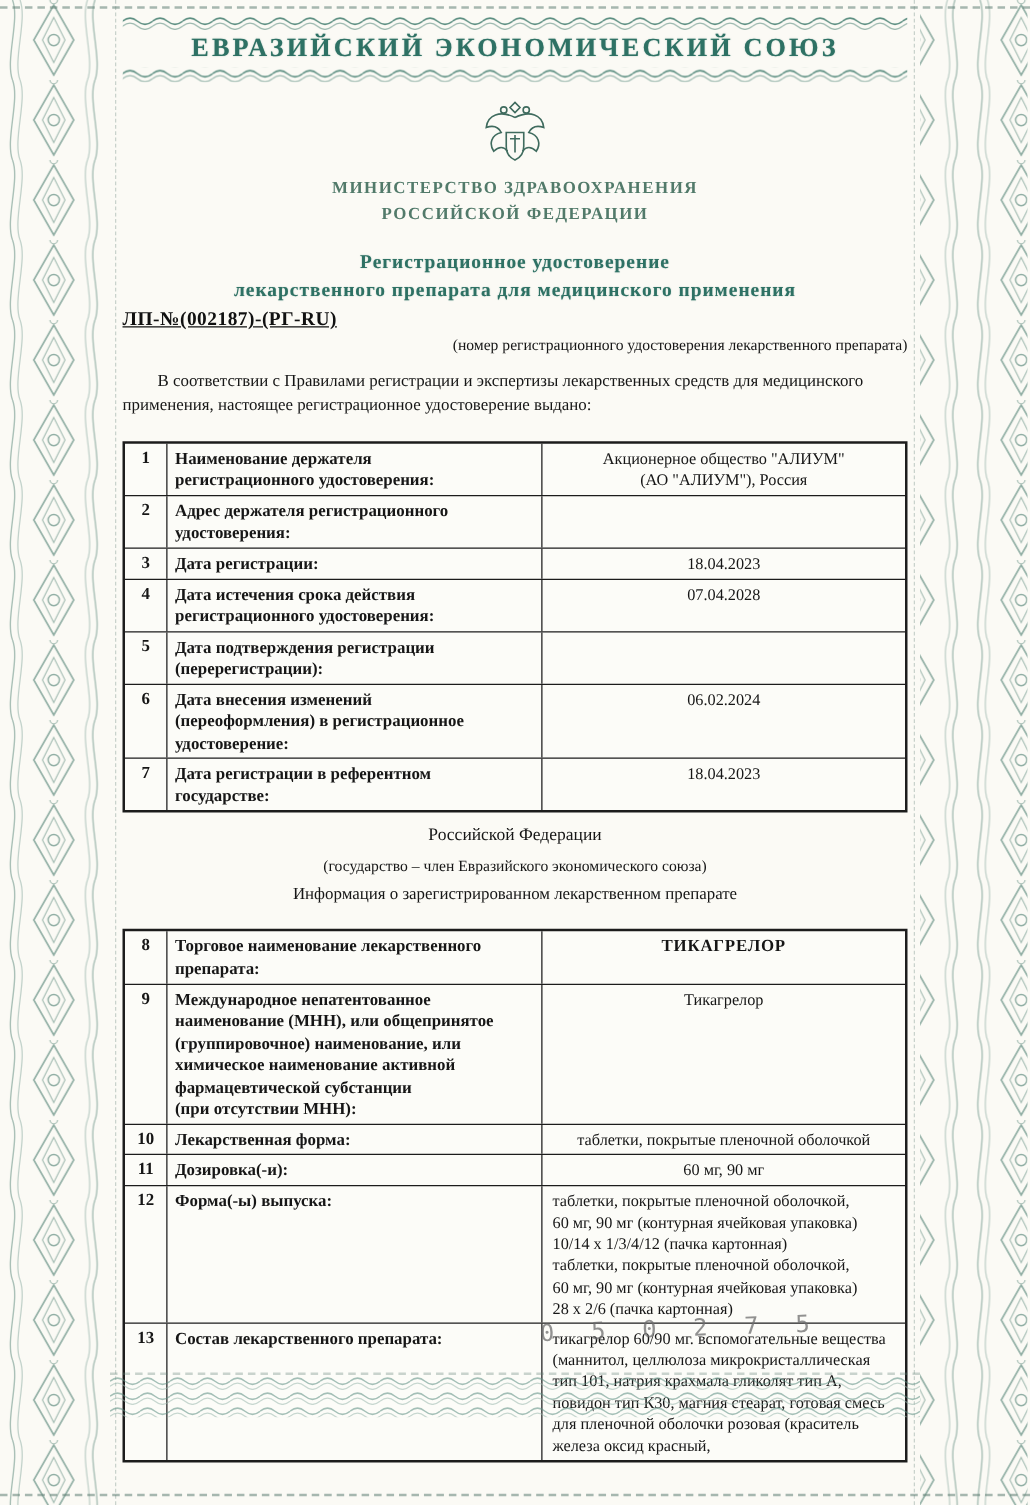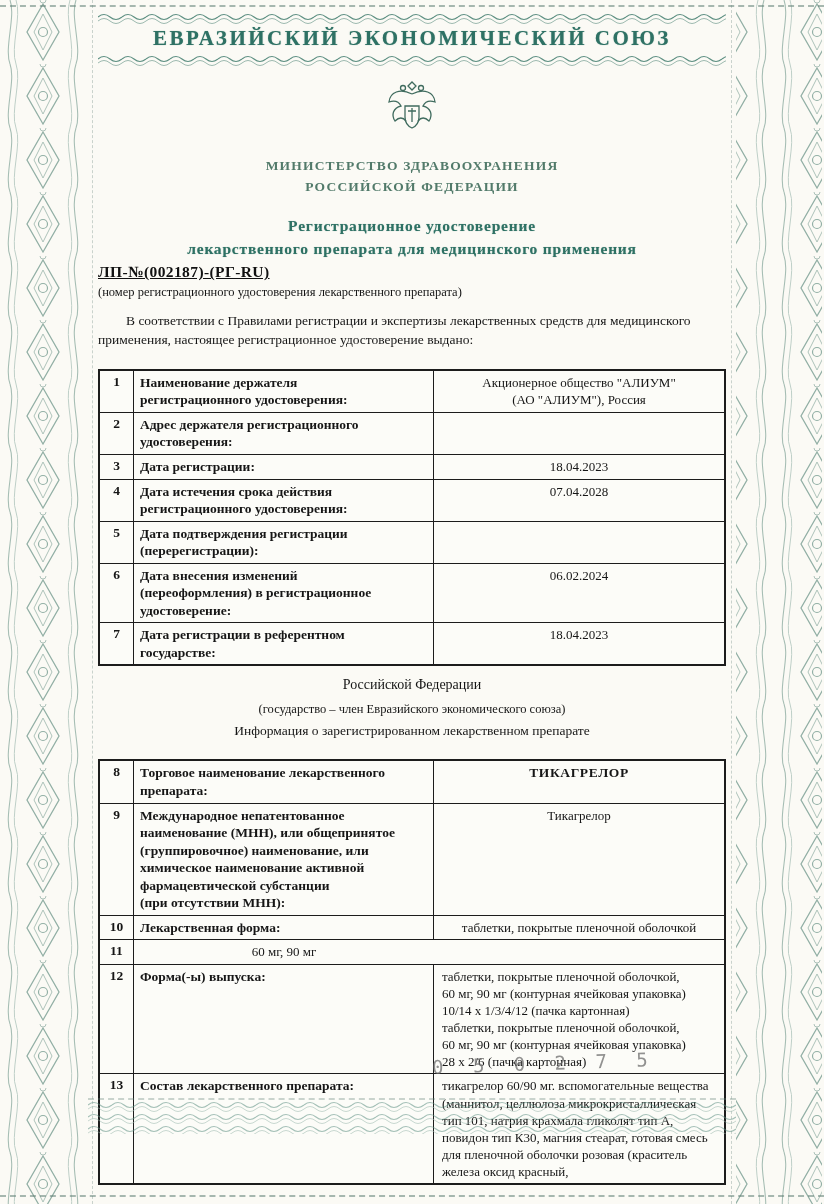--- a/index.html
+++ b/index.html
@@ -24,33 +24,33 @@
   .banner { text-align:center; padding-top:12px; }
   .banner .wave { display:block; width:100%; height:12px; }
   .banner-title {
     font-weight:bold; font-size:21px; letter-spacing:2.5px; color:#2e7164;
     padding:2px 0 3px; text-shadow:0 0 1px rgba(46,113,100,.55);
   }
 
   .emblem-wrap { text-align:center; margin-top:14px; height:54px; }
 
   .ministry {
-    text-align:center; margin-top:22px; color:#44705f; font-weight:bold;
+    text-align:center; margin-top:6px; color:#44705f; font-weight:bold;
     font-size:13.5px; letter-spacing:1.2px; line-height:1.55; opacity:.92;
   }
   .doc-title {
     text-align:center; margin-top:16px; color:#2e7164; font-weight:bold;
     font-size:15.5px; letter-spacing:.8px; line-height:1.5;
     text-shadow:0 0 1px rgba(46,113,100,.45);
   }
   .reg-number {
     text-align:left; margin-top:3px; font-size:15.5px; font-weight:bold;
     text-decoration:underline; letter-spacing:.4px; color:#111;
   }
-  .reg-caption { text-align:left; margin-top:4px; font-size:12.5px; }
+  .reg-caption { text-align:right; margin-top:4px; font-size:12.5px; }
 
   .intro { margin-top:12px; font-size:13.5px; line-height:1.35; text-indent:28px; }
 
   .reg-table { margin-top:20px; border:2px solid #1c1c1c; background:rgba(255,255,255,.35); }
   .trow { display:grid; grid-template-columns:34px 300px 1fr; }
   .trow + .trow { border-top:1.5px solid #1c1c1c; }
   .tnum {
     border-right:1.5px solid #1c1c1c; text-align:center; font-weight:bold;
     font-size:13.5px; padding:3px 2px;
   }
@@ -217,20 +217,21 @@
 (при отсутствии МНН):</div>
         <div class="tvalue center">Тикагрелор</div>
       </div>
       <div class="trow">
         <div class="tnum">10</div>
         <div class="tlabel">Лекарственная форма:</div>
         <div class="tvalue center">таблетки, покрытые пленочной оболочкой</div>
       </div>
       <div class="trow">
         <div class="tnum">11</div>
+        <div class="tlabel">Дозировка(-и):</div>
         <div class="tvalue center">60 мг, 90 мг</div>
       </div>
       <div class="trow">
         <div class="tnum">12</div>
         <div class="tlabel">Форма(-ы) выпуска:</div>
         <div class="tvalue">таблетки, покрытые пленочной оболочкой,
 60 мг, 90 мг (контурная ячейковая упаковка)
 10/14 x 1/3/4/12 (пачка картонная)
 таблетки, покрытые пленочной оболочкой,
 60 мг, 90 мг (контурная ячейковая упаковка)

